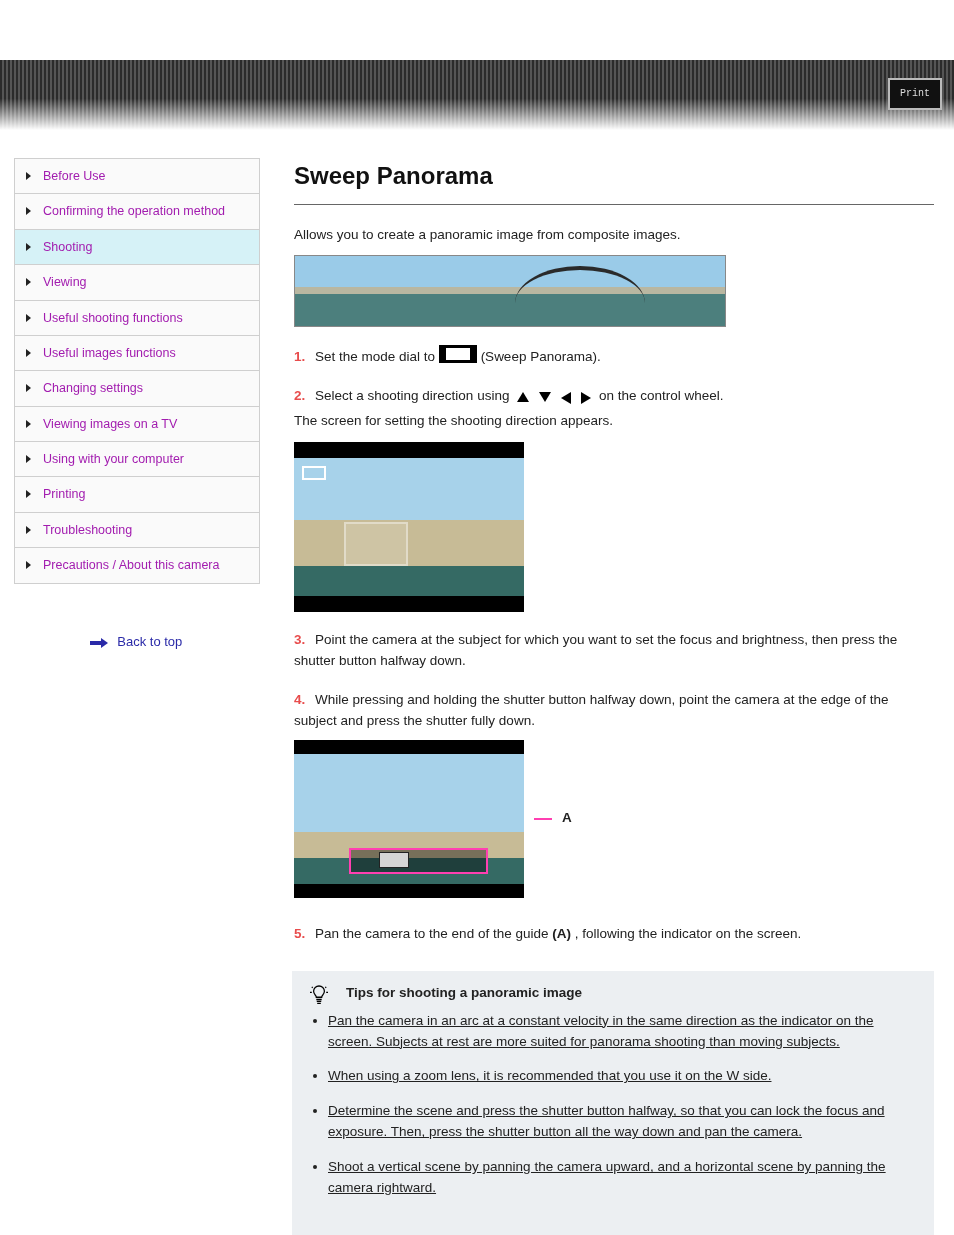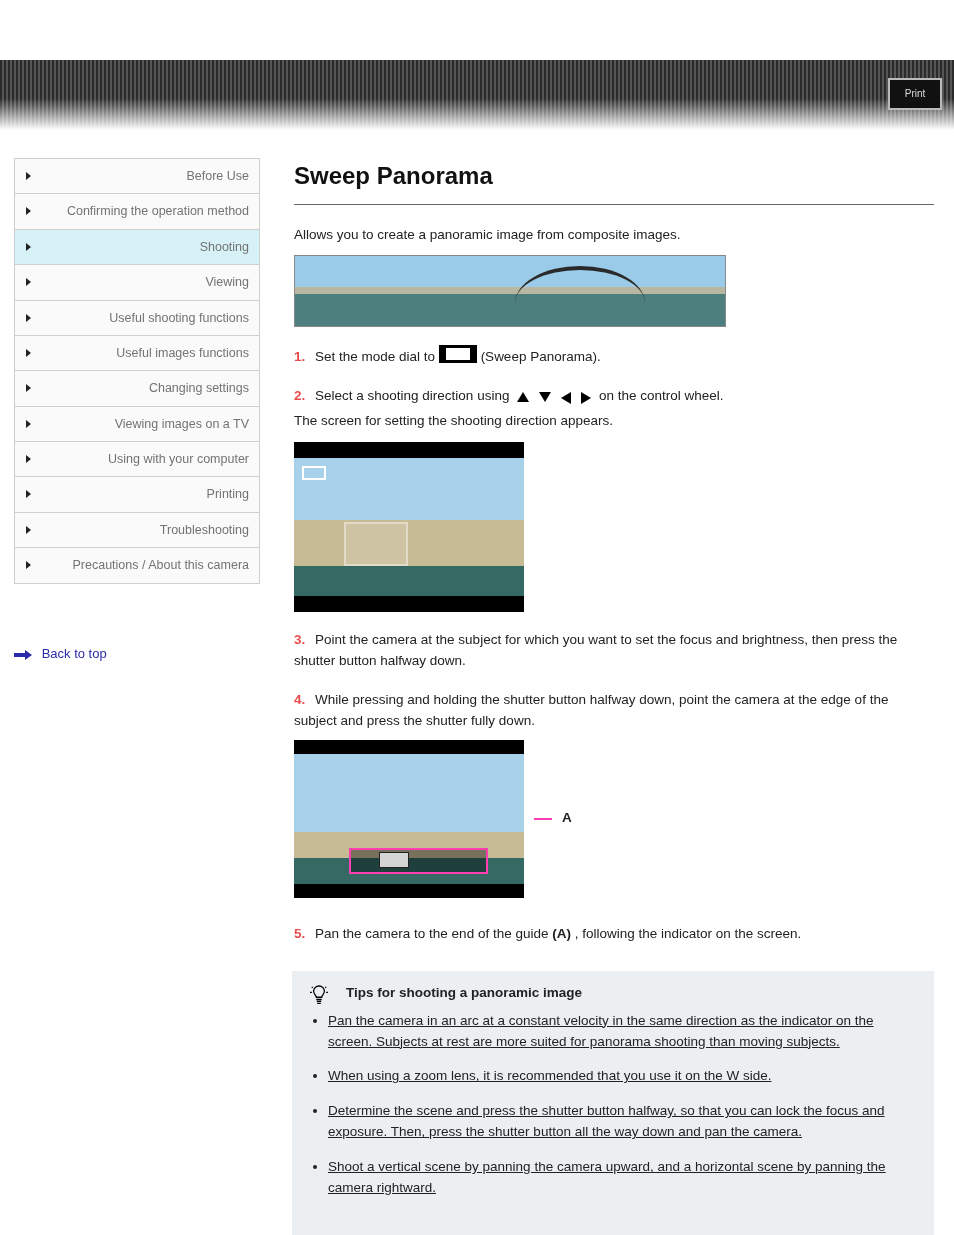--- a/index.html
+++ b/index.html
@@ -20,49 +20,48 @@
     position: absolute; left:0; right:0; top:0; bottom:0;
     background: linear-gradient(#0000 0%, #0000 55%, #fff 100%);
   }
   .header-box {
     position: absolute;
     right: 12px; top: 18px;
     width: 50px; height: 28px;
     border: 2px solid #bbb;
     background: #111;
   }
-  .header-box-inner{ display:block; color:#ddd; font-size:10px; text-align:center; line-height:28px;}
+  .header-box-inner{ display:block; color:#ddd; font-size:10px; text-align:center; line-height:28px;font-family:Liberation Mono, monospace;}
   .page {
     position: relative;
     padding: 20px 20px 40px 14px;
   }
   .sidebar {
     position: absolute;
     left: 14px; top: 28px;
     width: 244px;
     border: 1px solid #cfcfcf;
     border-bottom: none;
     background: #fff;
     font-size: 12.5px;
   }
   .sidebar .item {
     border-bottom: 1px solid #cfcfcf;
     padding: 10px 10px 10px 28px;
     position: relative;
     line-height: 1.15;
-    color: #737373;
+    color: #a21caf;
     background: #fafafa;
-    text-align: right;
   }
   .sidebar .item.active { background: #d6f2f7; }
   .sidebar .item .tri {
     position: absolute; left: 11px; top: 13px;
     width:0;height:0;border-left:5px solid #222;border-top:4px solid transparent;border-bottom:4px solid transparent;
   }
-  .back-row { margin-top: 26px; text-align: left; font-size: 13px; }
+  .back-row { margin-top: 14px; text-align: center; font-size: 13px; }
   .back-row .arrow-icon {
     display:inline-block; width:18px; height:10px; position:relative; vertical-align:middle; margin-right:6px;
   }
   .back-row .arrow-icon::before{
     content:""; position:absolute; left:0; top:3px; width:12px; height:4px; background:#2a2aa8;
   }
   .back-row .arrow-icon::after{
     content:""; position:absolute; right:0; top:0;
     border-left:7px solid #2a2aa8; border-top:5px solid transparent; border-bottom:5px solid transparent;
   }

